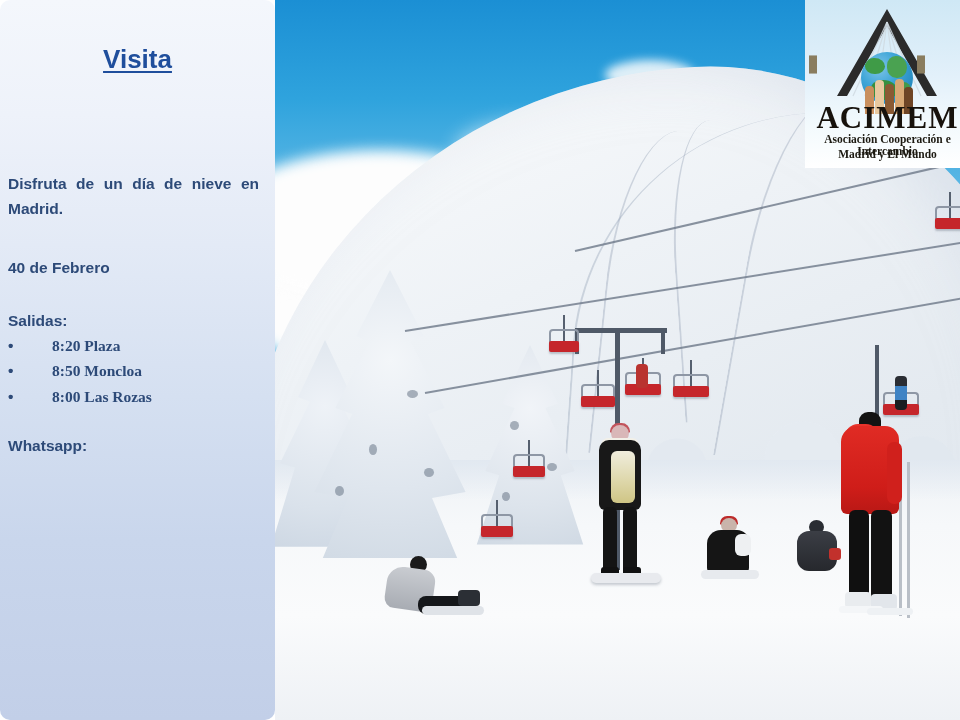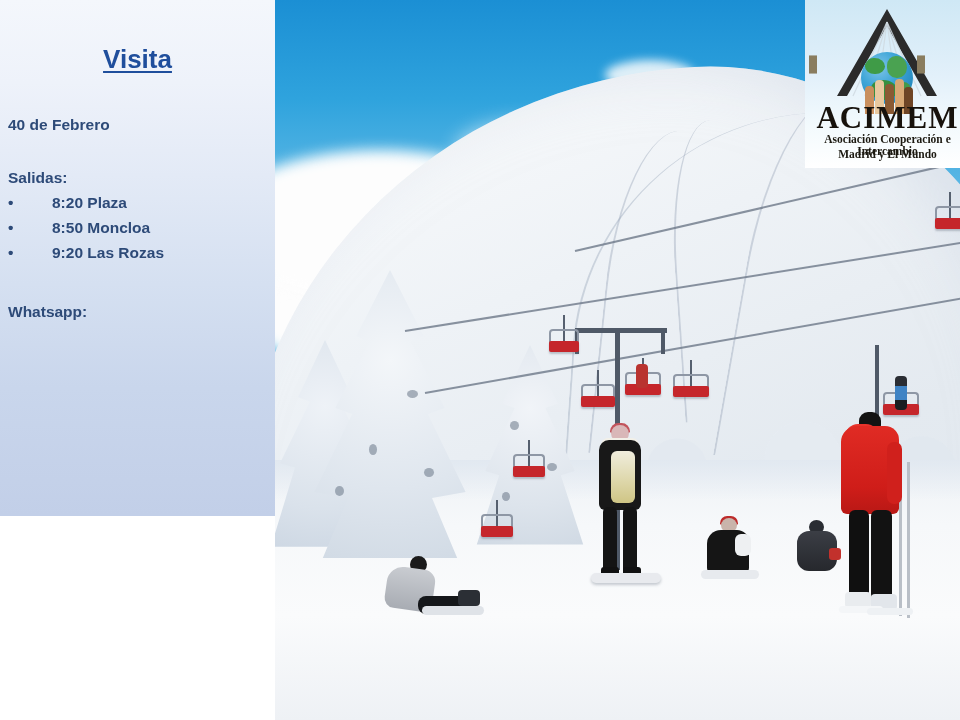--- a/index.html
+++ b/index.html
@@ -148,47 +148,48 @@
   .kn-white{ position:absolute; left:30px; top:16px; width:16px; height:22px; background:#eef0f2; border-radius:6px; }
   .kn-board{ position:absolute; left:-4px; top:52px; width:58px; height:9px; background:#e7eaee; border-radius:5px; }
 
   
   .gp-head{ position:absolute; left:14px; top:0; width:15px; height:14px; background:#2a2d33; border-radius:50%; }
   .gp-body{ position:absolute; left:2px; top:11px; width:40px; height:40px; background:linear-gradient(180deg,#3b3e45,#26282d); border-radius:12px; }
   .gp-red{ position:absolute; left:34px; top:28px; width:12px; height:12px; background:#c2312c; border-radius:3px; }
 
   
   .panel{
-    position:absolute; left:0; top:0; width:275px; height:516px;
+    position:absolute; left:0; top:0; width:275px; height:720px;
     background:linear-gradient(180deg,#f4f7fc 0%,#eef2fa 16%,#e3eaf6 34%,#d5e0f1 55%,#c9d6ec 75%,#c2cfe8 100%);
+    border-radius:10px;
   }
   .panel-inner{ position:absolute; left:8px; right:8px; top:0; }
 
   .title{
     margin-top:42px;
     text-align:center;
     font-size:26px;
     font-weight:bold;
     line-height:1.38;
     color:#1f4e9c;
   }
   .title .tl{ display:block; text-decoration:underline; text-underline-offset:3px; text-decoration-thickness:2px; }
 
   .para{
     margin-top:93px;
     font-size:15.5px; font-weight:bold; line-height:1.62;
     color:#2d4a78; text-align:justify; padding-right:8px;
   }
   .block{ margin-top:34px; font-size:15.5px; font-weight:bold; line-height:1.62; color:#2d4a78; }
   .block.salidas{ margin-top:28px; }
-  .block.whats{ margin-top:34px; }
+  .block.whats{ margin-top:24px; }
   .row{ display:block; }
   .bullet-row{ display:flex; align-items:baseline; }
   .bullet-dot{ width:10px; display:inline-block; }
-  .bullet-text{ margin-left:34px; }
+  .bullet-text{ margin-left:34px;font-family:Liberation Serif, serif; }
 
   
   .logo{
     position:absolute; left:805px; top:0; width:165px; height:168px;
     background:linear-gradient(180deg,#cfe8f5 0%,#e2f0fa 45%,#f3fafd 75%,#ffffff 100%);
     overflow:hidden;
   }
   .logo-roof{
     position:absolute; left:26px; top:6px; width:112px; height:92px;
   }
@@ -363,39 +364,40 @@
     </div>
   </div>
 
   <div class="panel">
     <div class="panel-inner">
 
       <div class="title">
         <span class="tl">Visita</span>
       </div>
 
+      <div class="para">Disfruta de un día de nieve en Madrid.</div>
 
       <div class="block">
         <span class="row">40 de Febrero</span>
       </div>
 
       <div class="block salidas">
         <span class="row">Salidas:</span>
 
         <span class="bullet-row">
           <span class="bullet-dot">•</span>
           <span class="bullet-text">8:20 Plaza</span>
         </span>
         <span class="bullet-row">
           <span class="bullet-dot">•</span>
           <span class="bullet-text">8:50 Moncloa</span>
         </span>
         <span class="bullet-row">
           <span class="bullet-dot">•</span>
-          <span class="bullet-text">9:20 Las Rozas</span>
+          <span class="bullet-text">8:00 Las Rozas</span>
         </span>
 
       </div>
 
       <div class="block whats">
         <span class="row">Whatsapp:</span>
       </div>
 
     </div>
   </div>

